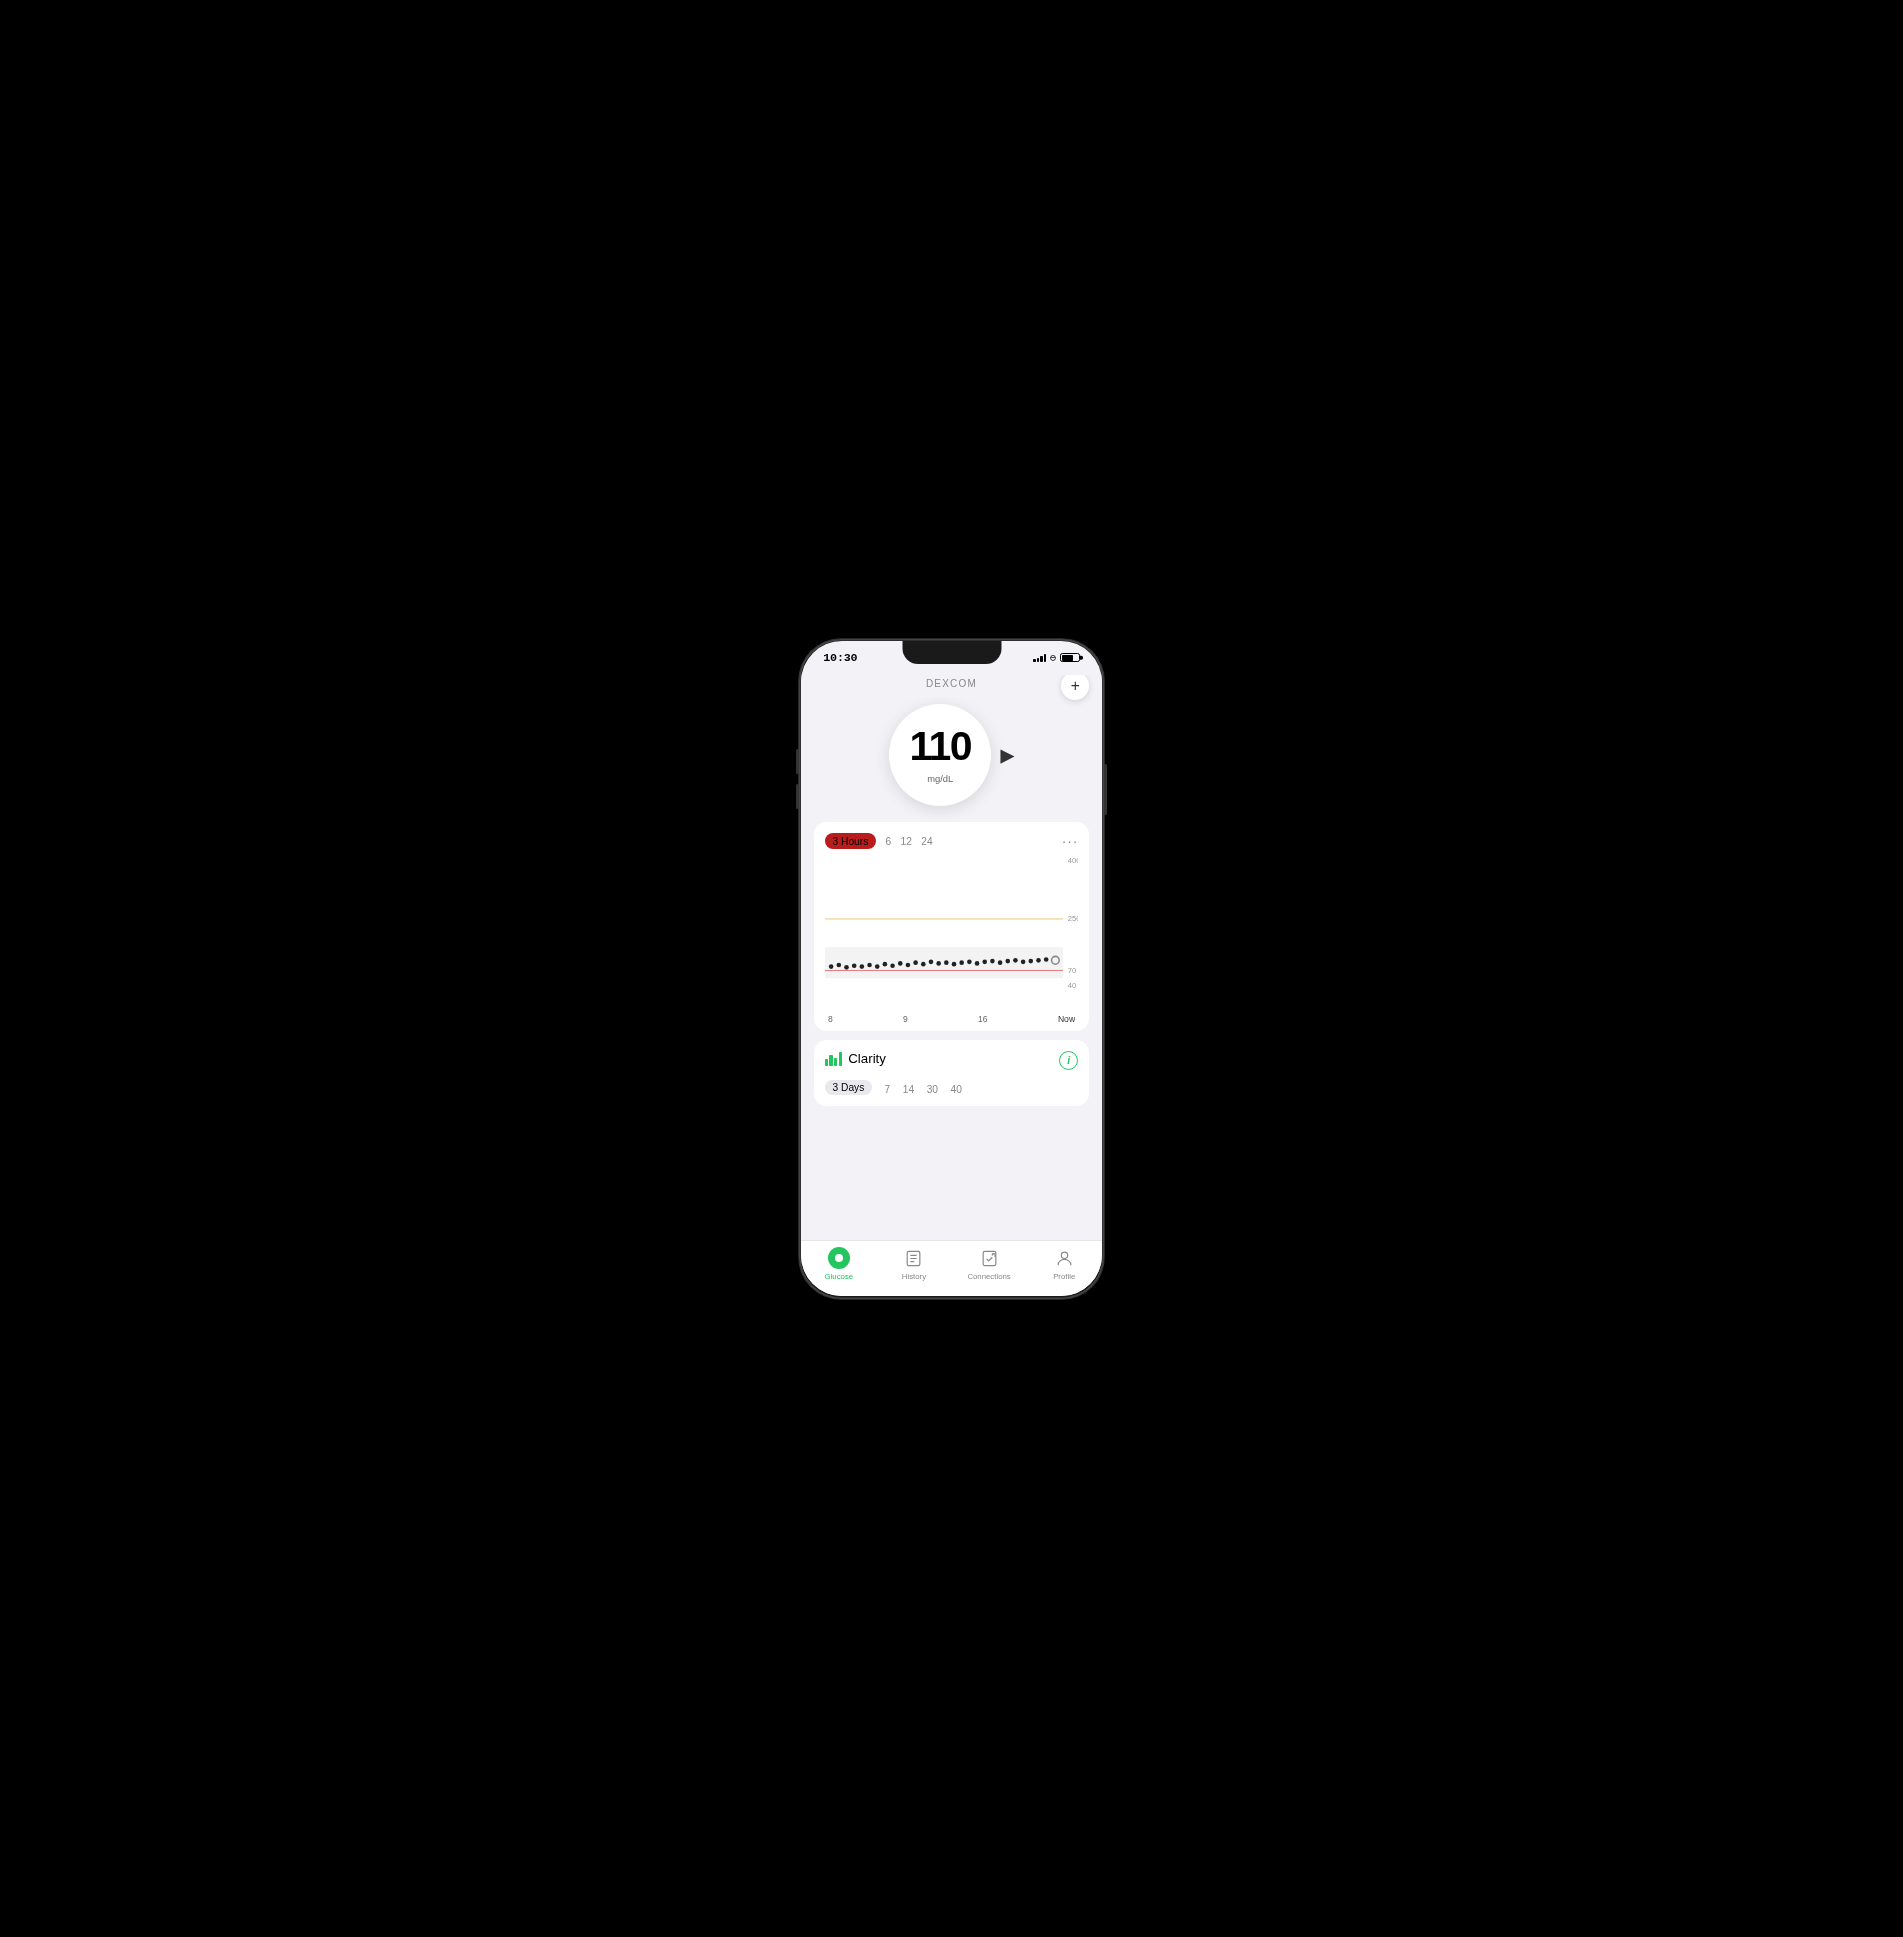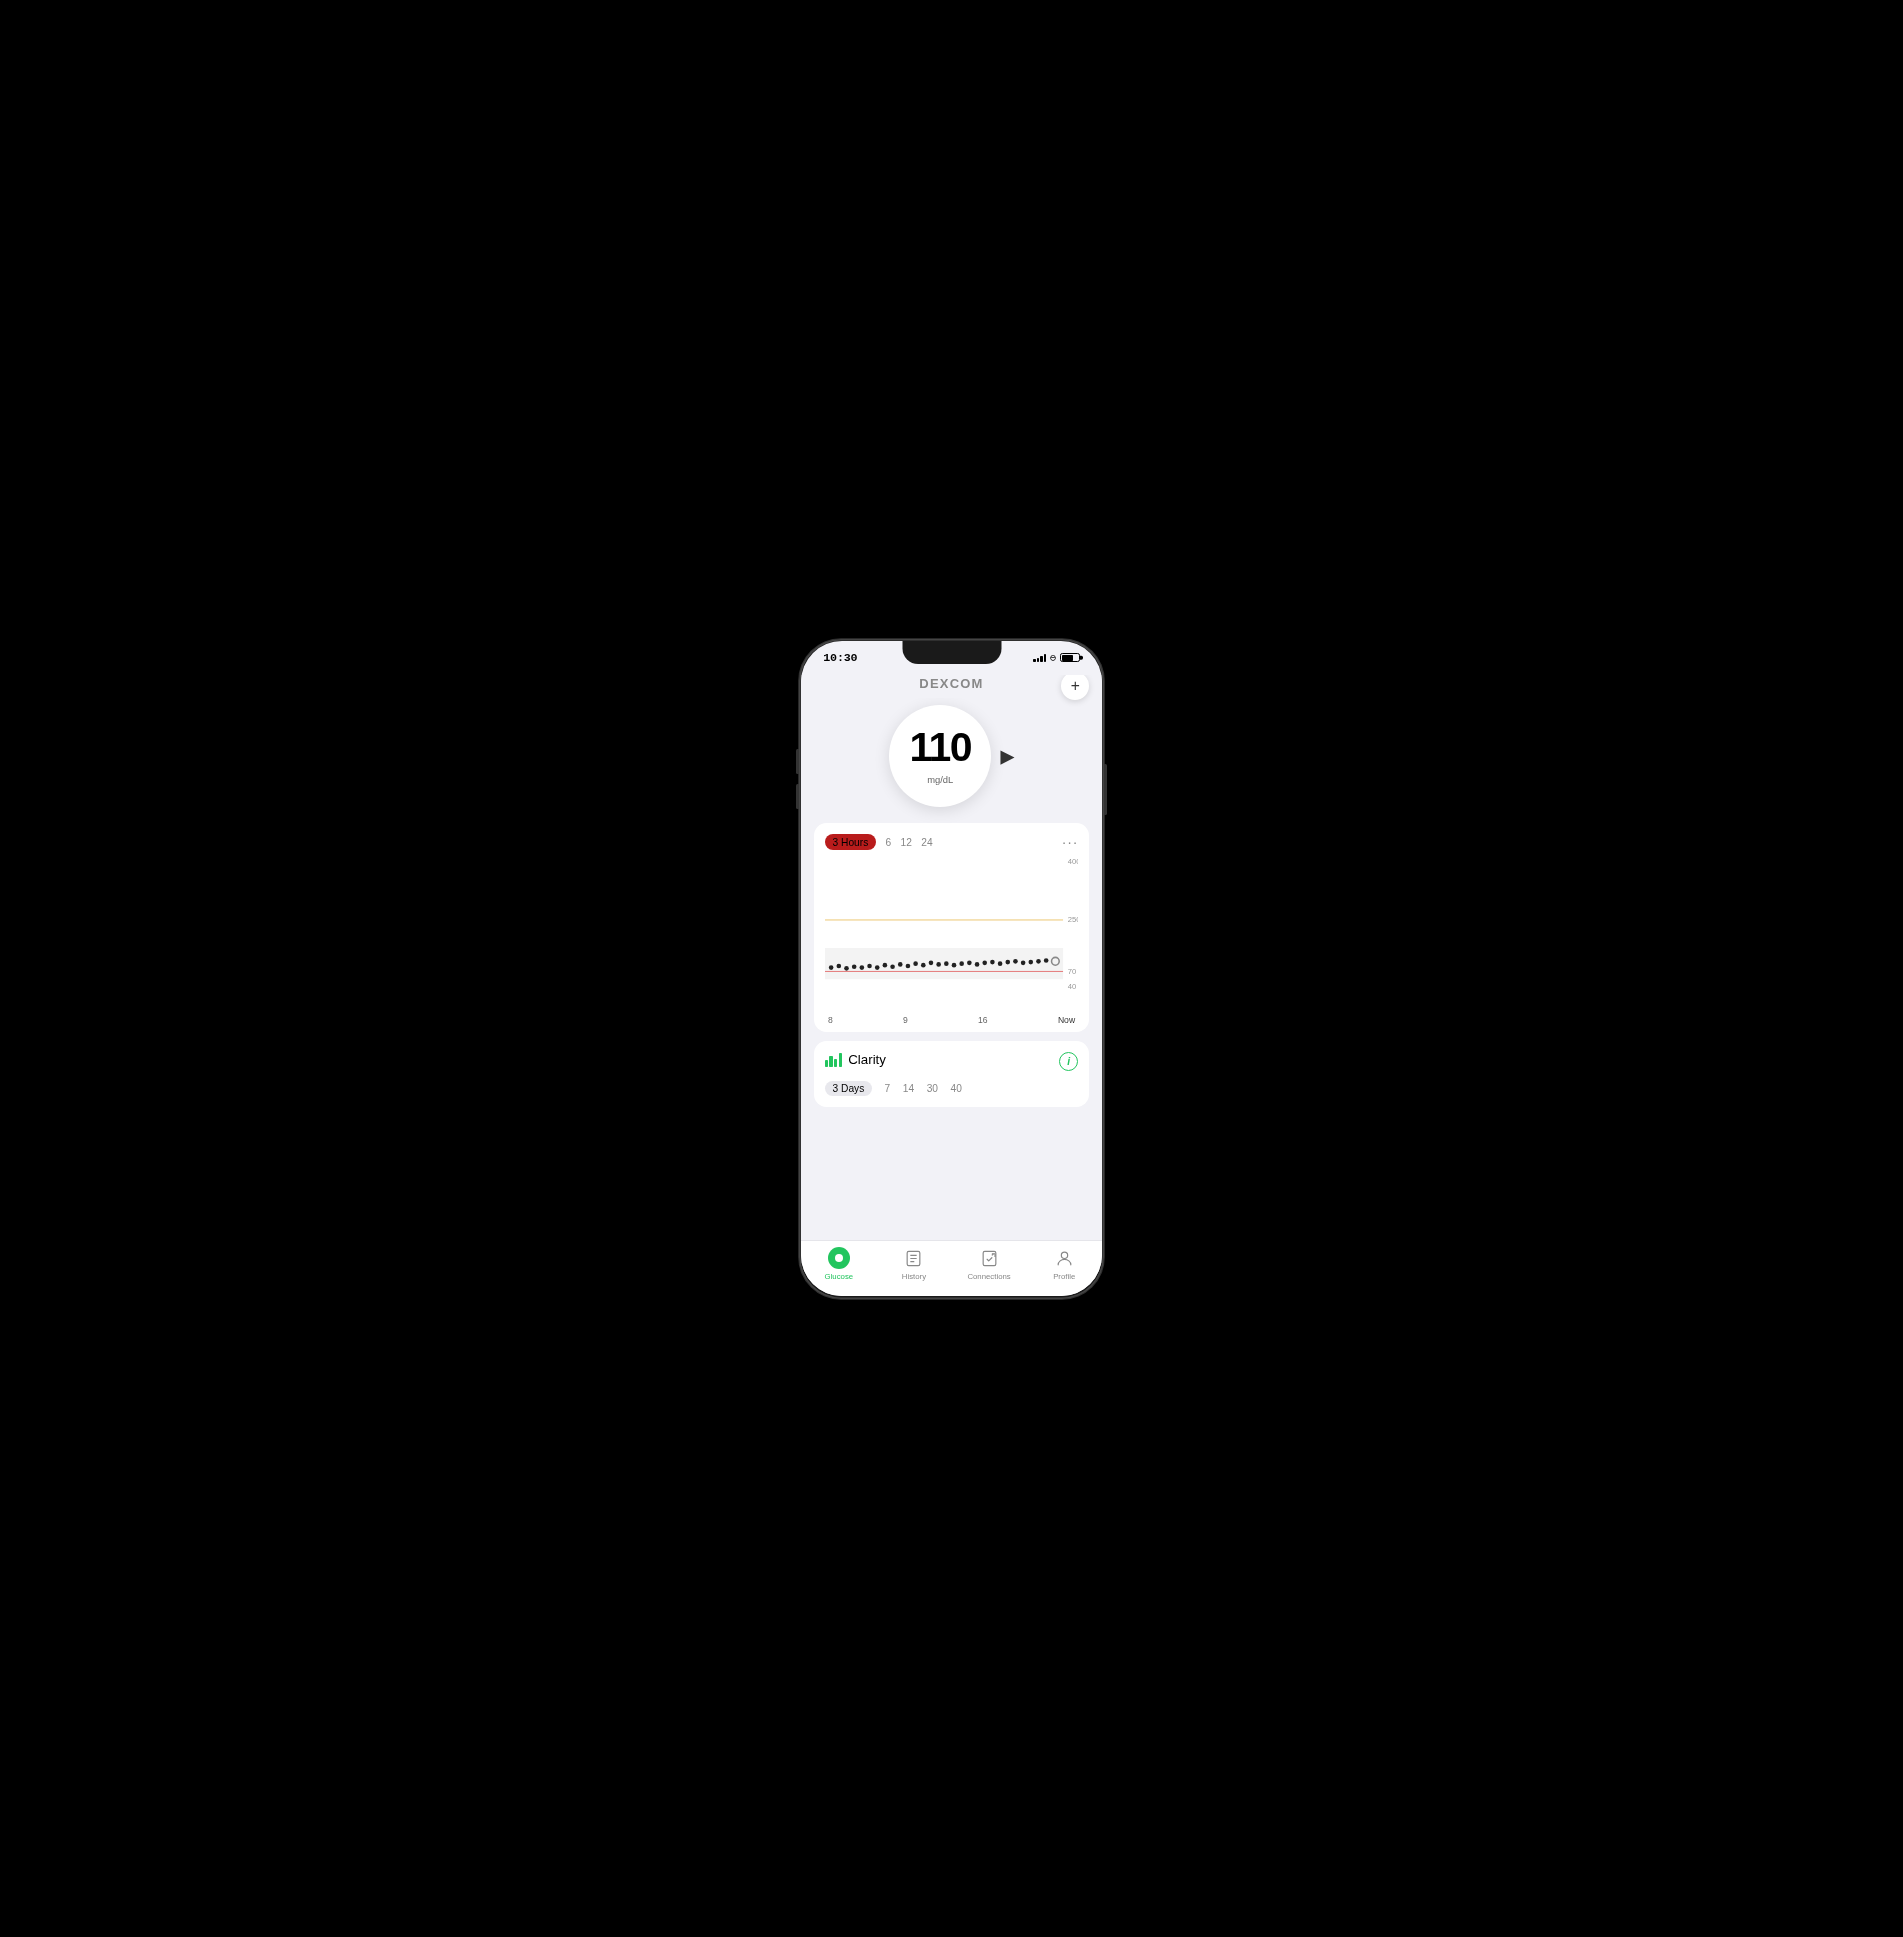--- a/index.html
+++ b/index.html
@@ -116,22 +116,22 @@
     }
     
     .app-header {
       background: #f2f2f7;
       text-align: center;
       padding: 1.6px 0 6.3px;
       position: relative;
       flex-shrink: 0;
     }
     .app-title {
-      font-size: 13px;
-      font-weight: 700;
+      font-size: 10px;
+      font-weight: 400;
       color: #888;
       letter-spacing: 1.2px;
       text-transform: uppercase;
     }
     .add-button {
       position: absolute;
       right: 12.5px;
       top: -3.1px;
       width: 28px;
       height: 28px;
@@ -287,21 +287,21 @@
       display: flex;
       align-items: center;
       justify-content: center;
       font-size: 10.2px;
       color: #22c55e;
       font-style: italic;
       font-weight: 600;
     }
     .clarity-tabs {
       display: flex;
-      align-items: center;
+      align-items: flex-end;
       gap: 12.5px;
     }
     .clarity-tab {
       font-size: 10.2px;
       color: #888;
       cursor: pointer;
     }
     .clarity-tab.active {
       background: #e8e8ed;
       color: #000;

